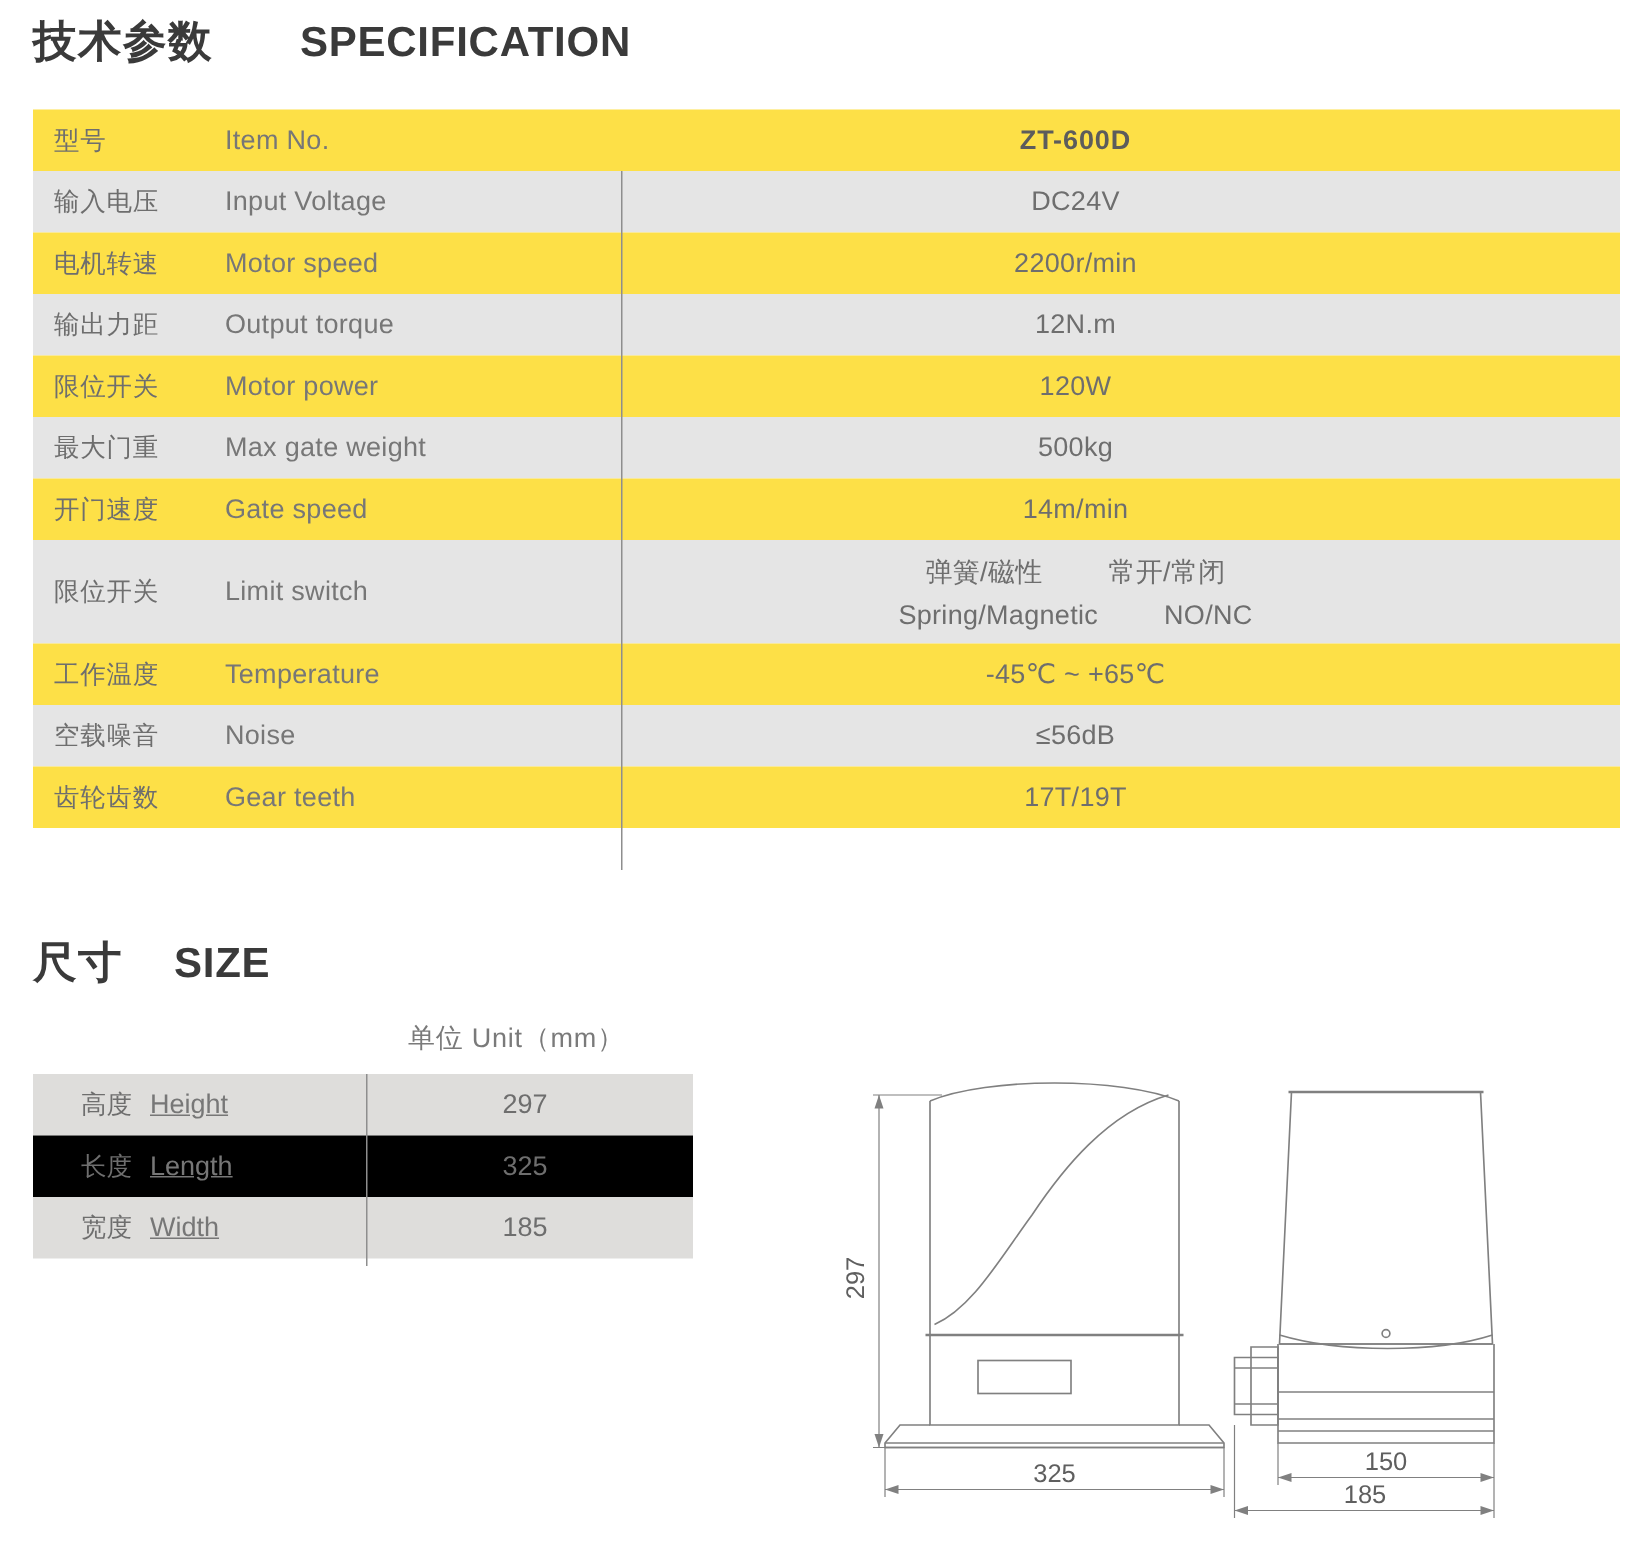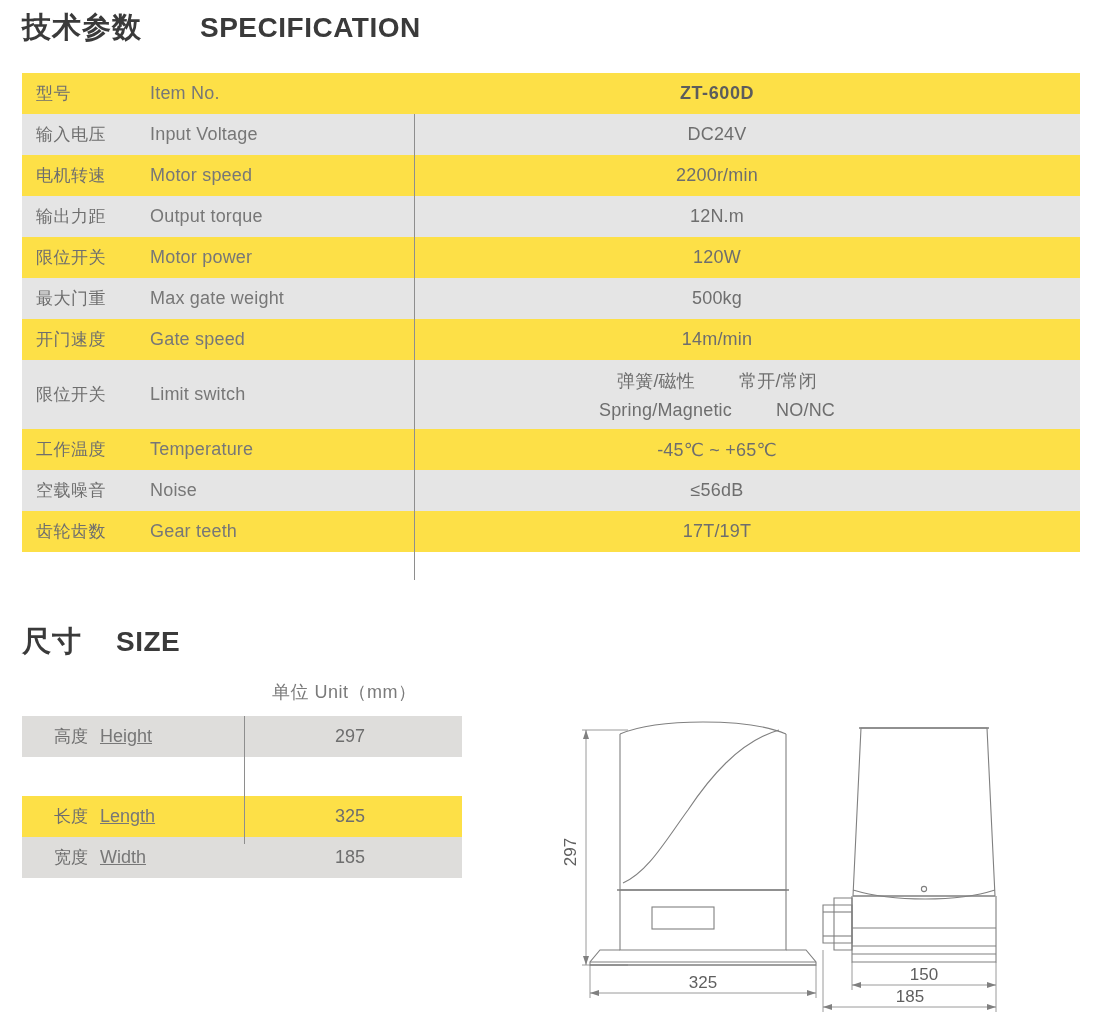--- a/index.html
+++ b/index.html
@@ -118,21 +118,21 @@
     top: 716px;
     width: 440px;
   }
   .size-row {
     display: flex;
     align-items: center;
     height: 41px;
     box-sizing: border-box;
   }
   .size-row.shaded { background: #dedddb; }
-  .size-row.plain  { background: #fde047; margin-top: 39px; }
+  .size-row.plain  { background: #000000; }
   .size-cn {
     width: 78px;
     padding-left: 32px;
     box-sizing: border-box;
     font-size: 17px;
     color: #6e6e6e;
   }
   .size-en {
     width: 160px;
     box-sizing: border-box;

